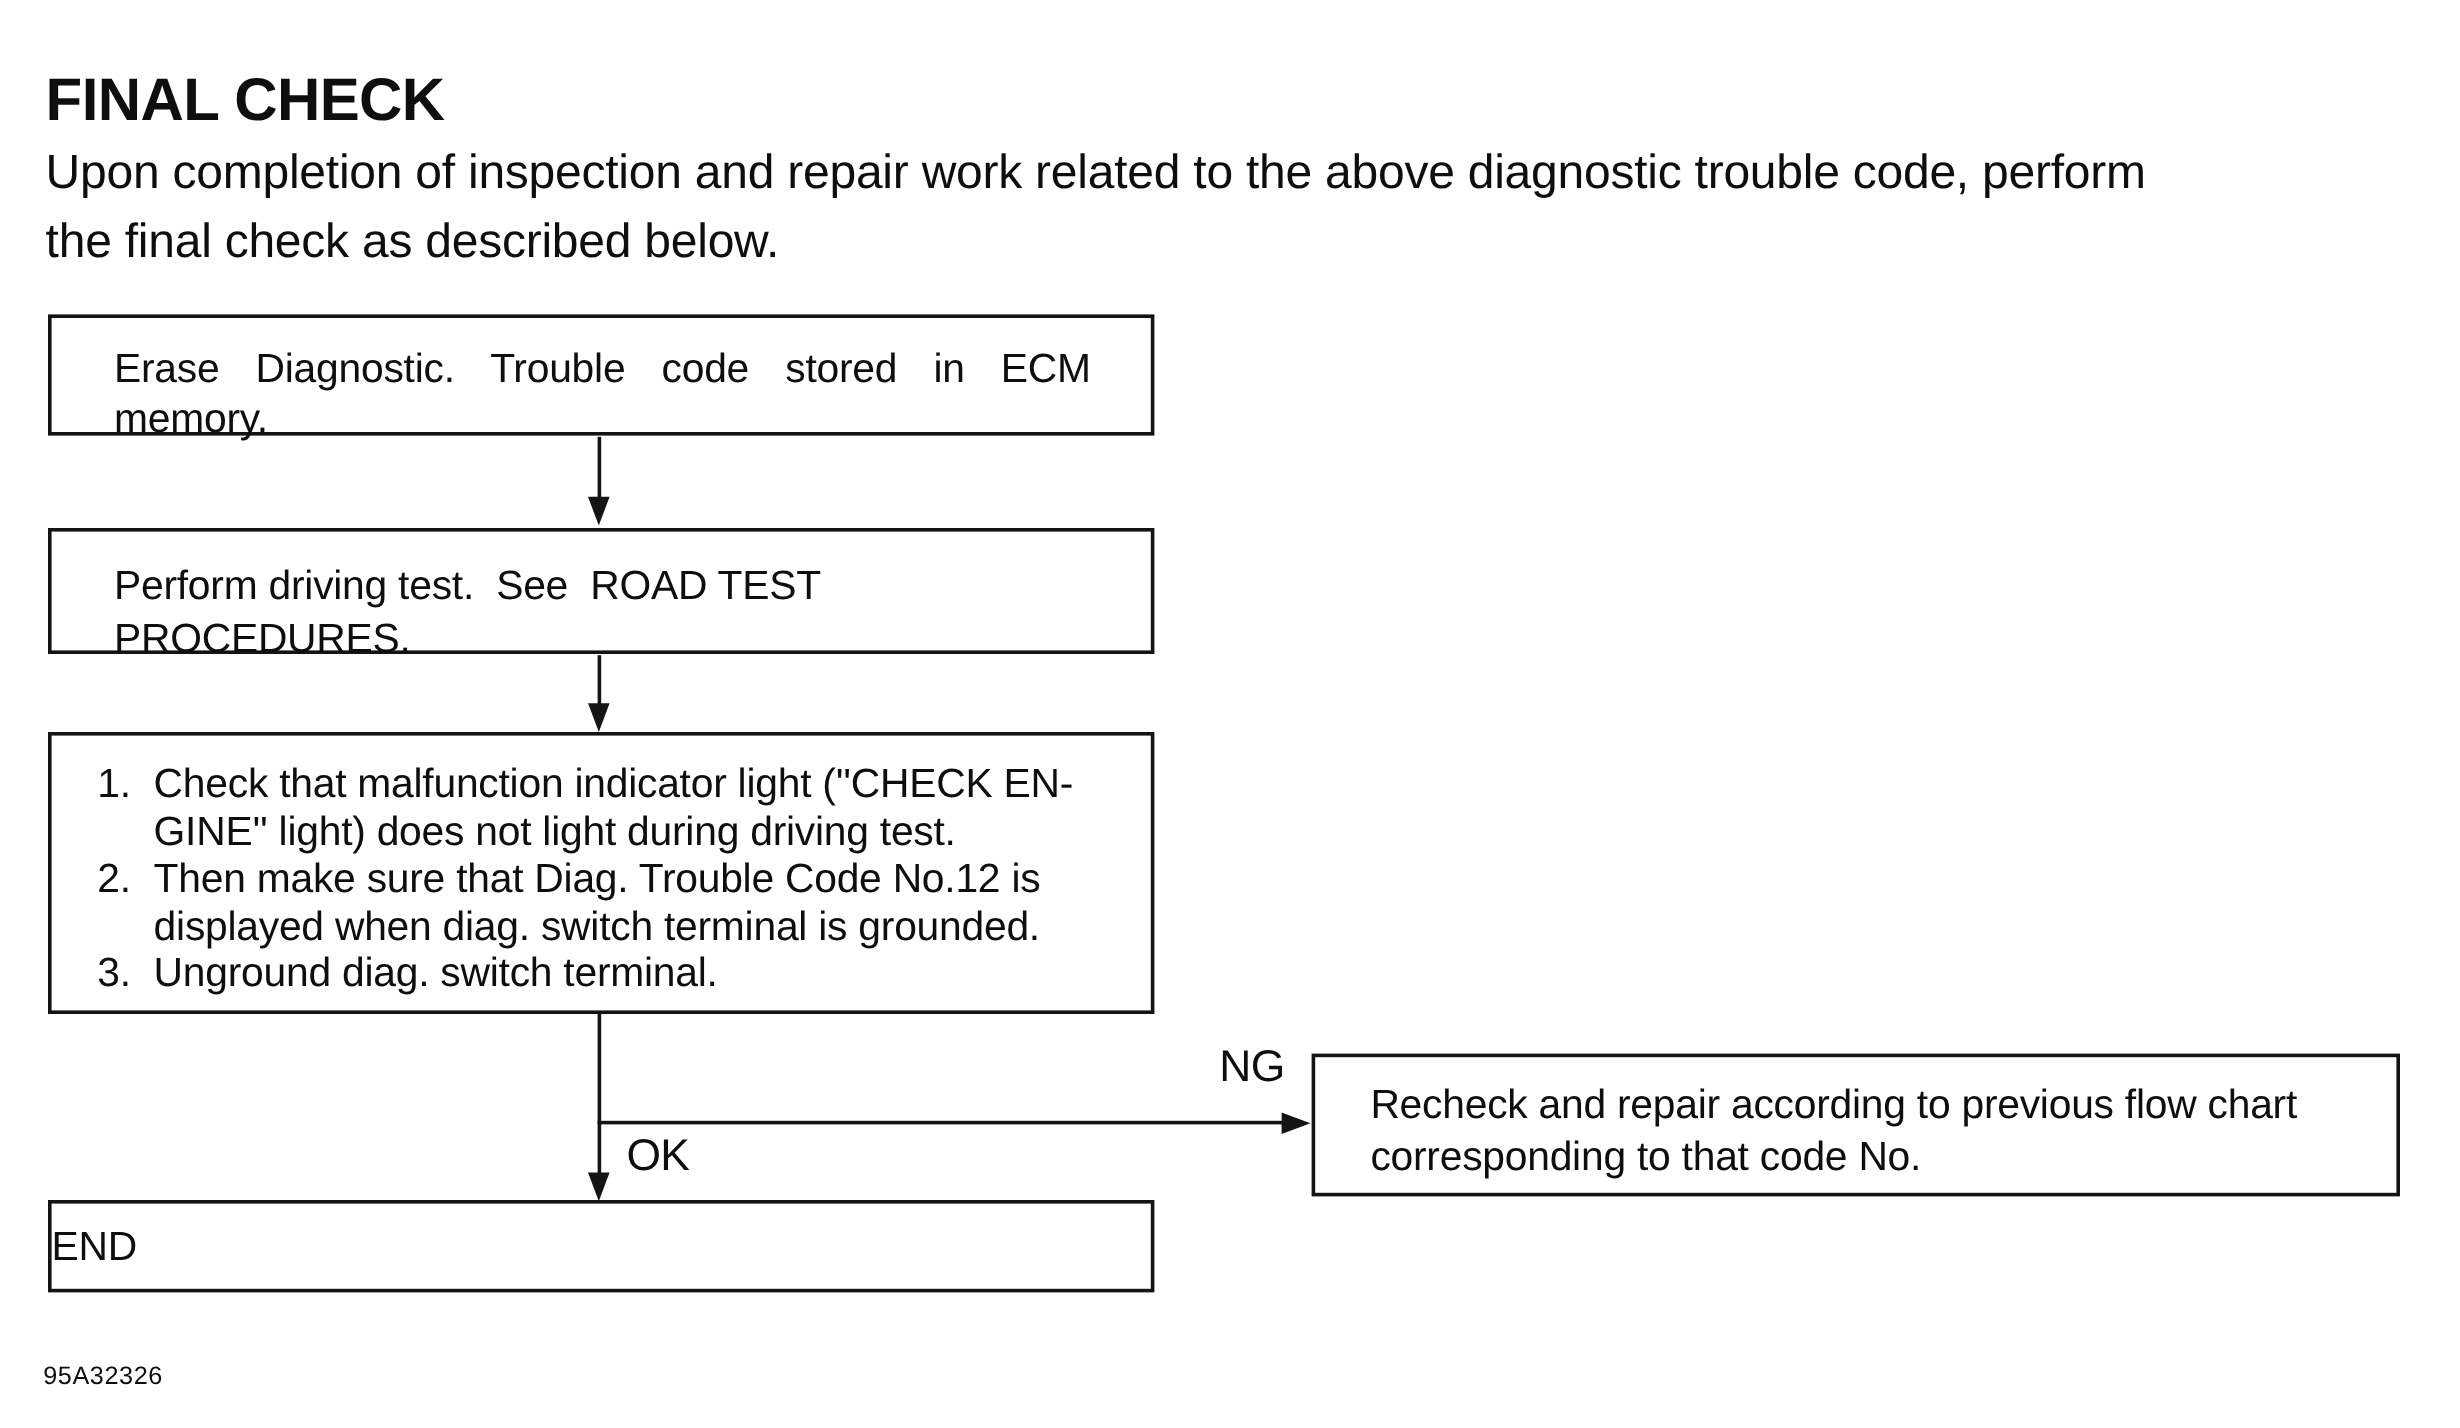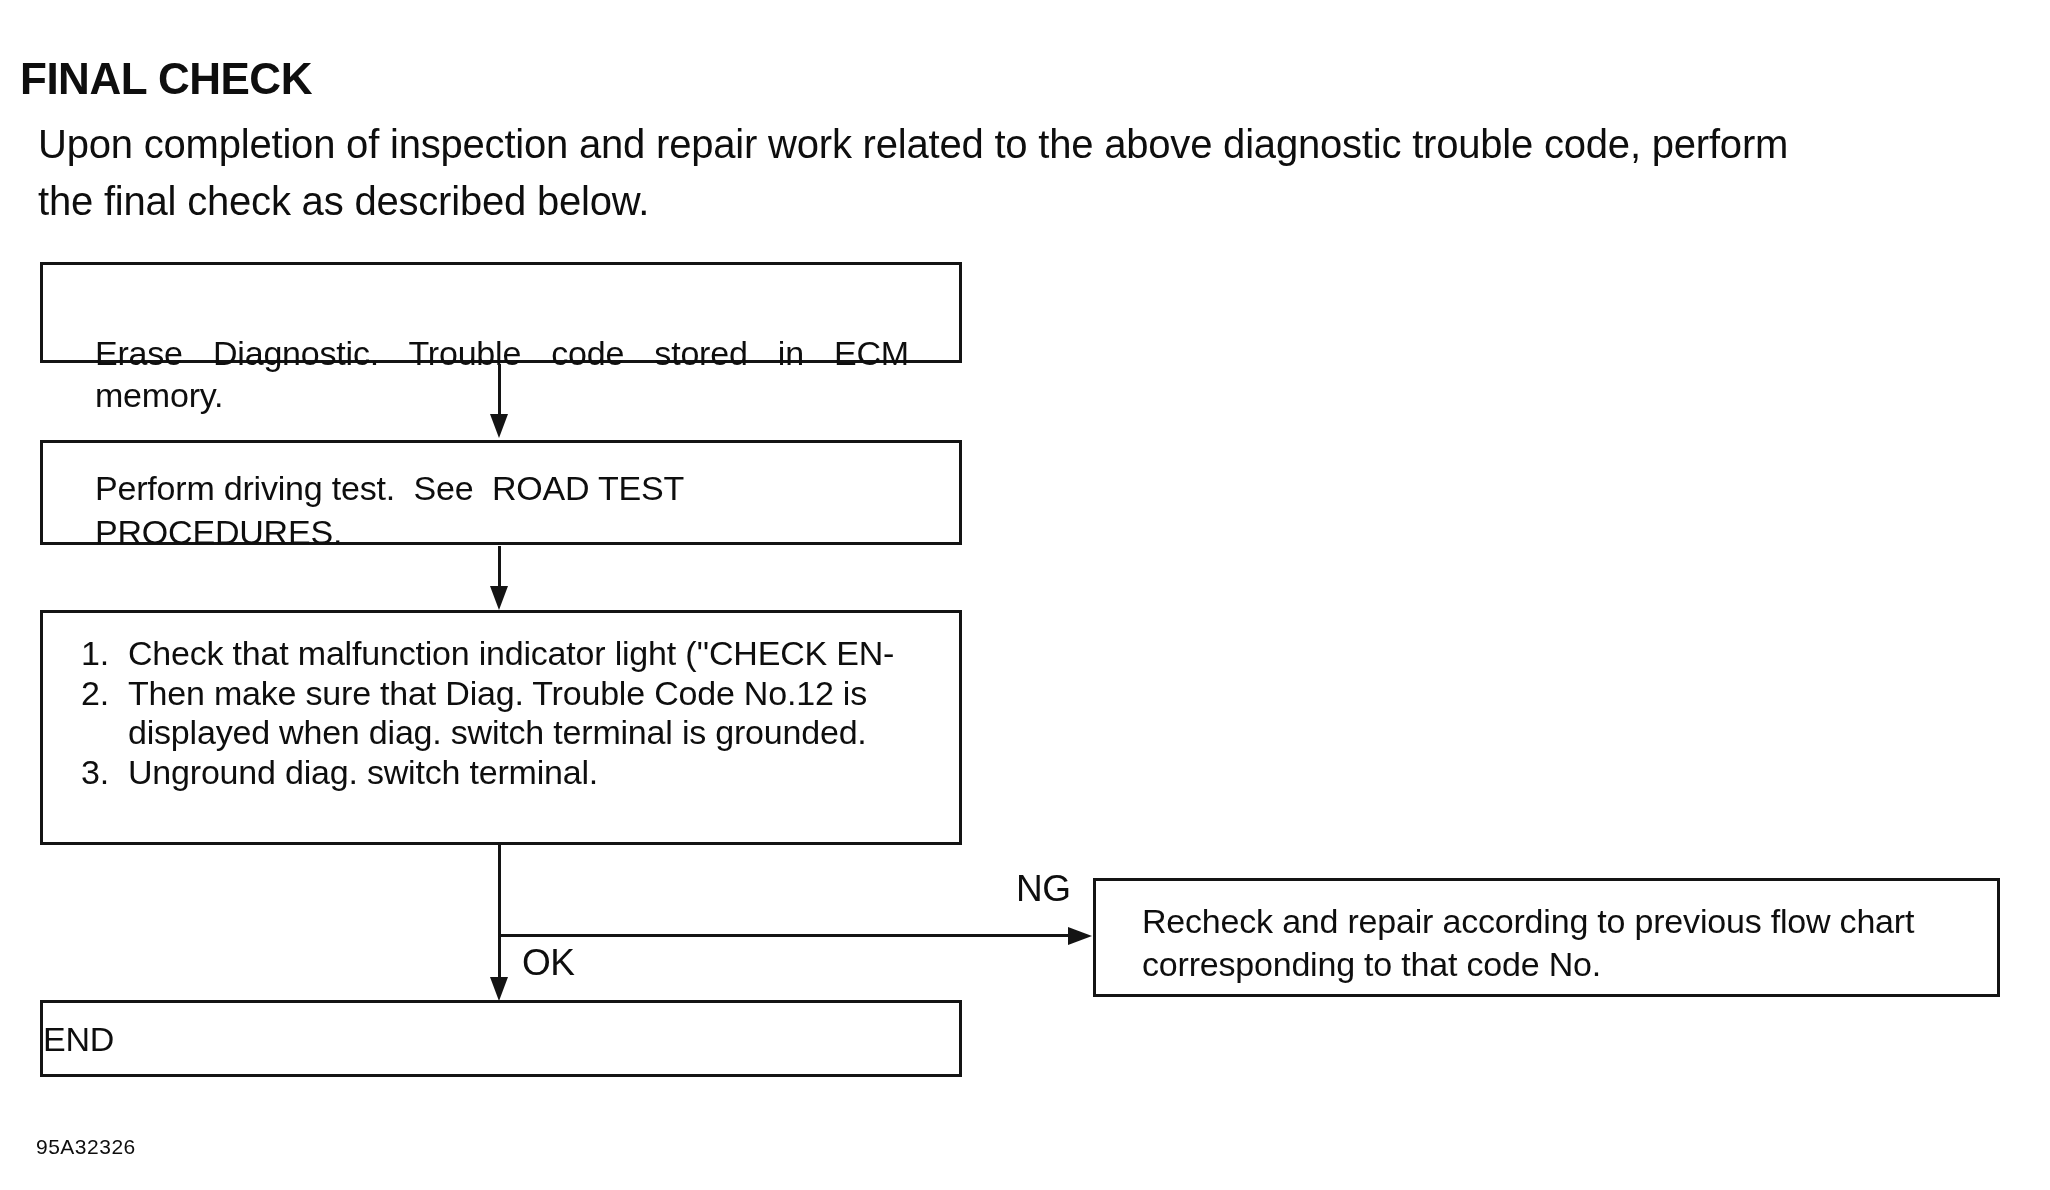--- a/index.html
+++ b/index.html
@@ -13,23 +13,23 @@
     height: 1190px;
     background: #ffffff;
     font-family: "Liberation Sans", "DejaVu Sans", sans-serif;
     color: #0e0e0e;
     overflow: hidden;
   }
 
   
   .title {
     position: absolute;
-    left: 20px;
+    left: 38px;
     top: 54px;
-    font-size: 44px;
+    font-size: 50px;
     font-weight: 700;
     letter-spacing: -0.5px;
     white-space: nowrap;
   }
   .intro {
     position: absolute;
     left: 38px;
     top: 116px;
     font-size: 40px;
     line-height: 57px;
@@ -51,21 +51,20 @@
   }
   .fc-line {
     display: block;
     white-space: pre-wrap;
   }
   .fc-line:empty { display: none; }
   .justify-line {
     display: block;
     text-align: justify;
     text-align-last: justify;
-    margin-top: 46px;
   }
 
   .box-erase {
     left: 40px; top: 262px;
     width: 922px; height: 101px;
     padding: 21px 50px 0 52px;
     line-height: 42px;
   }
   .box-roadtest {
     left: 40px; top: 440px;
@@ -169,20 +168,21 @@
     <span class="fc-line">PROCEDURES.</span>
   </div>
 
   <div class="vline" style="left:498px; top:546px; height:42px;"></div>
   <div class="ah-down" style="left:490px; top:586px;"></div>
 
   <div class="fc-box box-check">
     <div class="fc-item">
       <span class="fc-num">1.</span>
       <span class="fc-line">Check that malfunction indicator light (''CHECK EN-</span>
+      <span class="fc-line">GINE'' light) does not light during driving test.</span>
     </div>
     <div class="fc-item">
       <span class="fc-num">2.</span>
       <span class="fc-line">Then make sure that Diag. Trouble Code No.12 is</span>
       <span class="fc-line">displayed when diag. switch terminal is grounded.</span>
     </div>
     <div class="fc-item">
       <span class="fc-num">3.</span>
       <span class="fc-line">Unground diag. switch terminal.</span>
 

